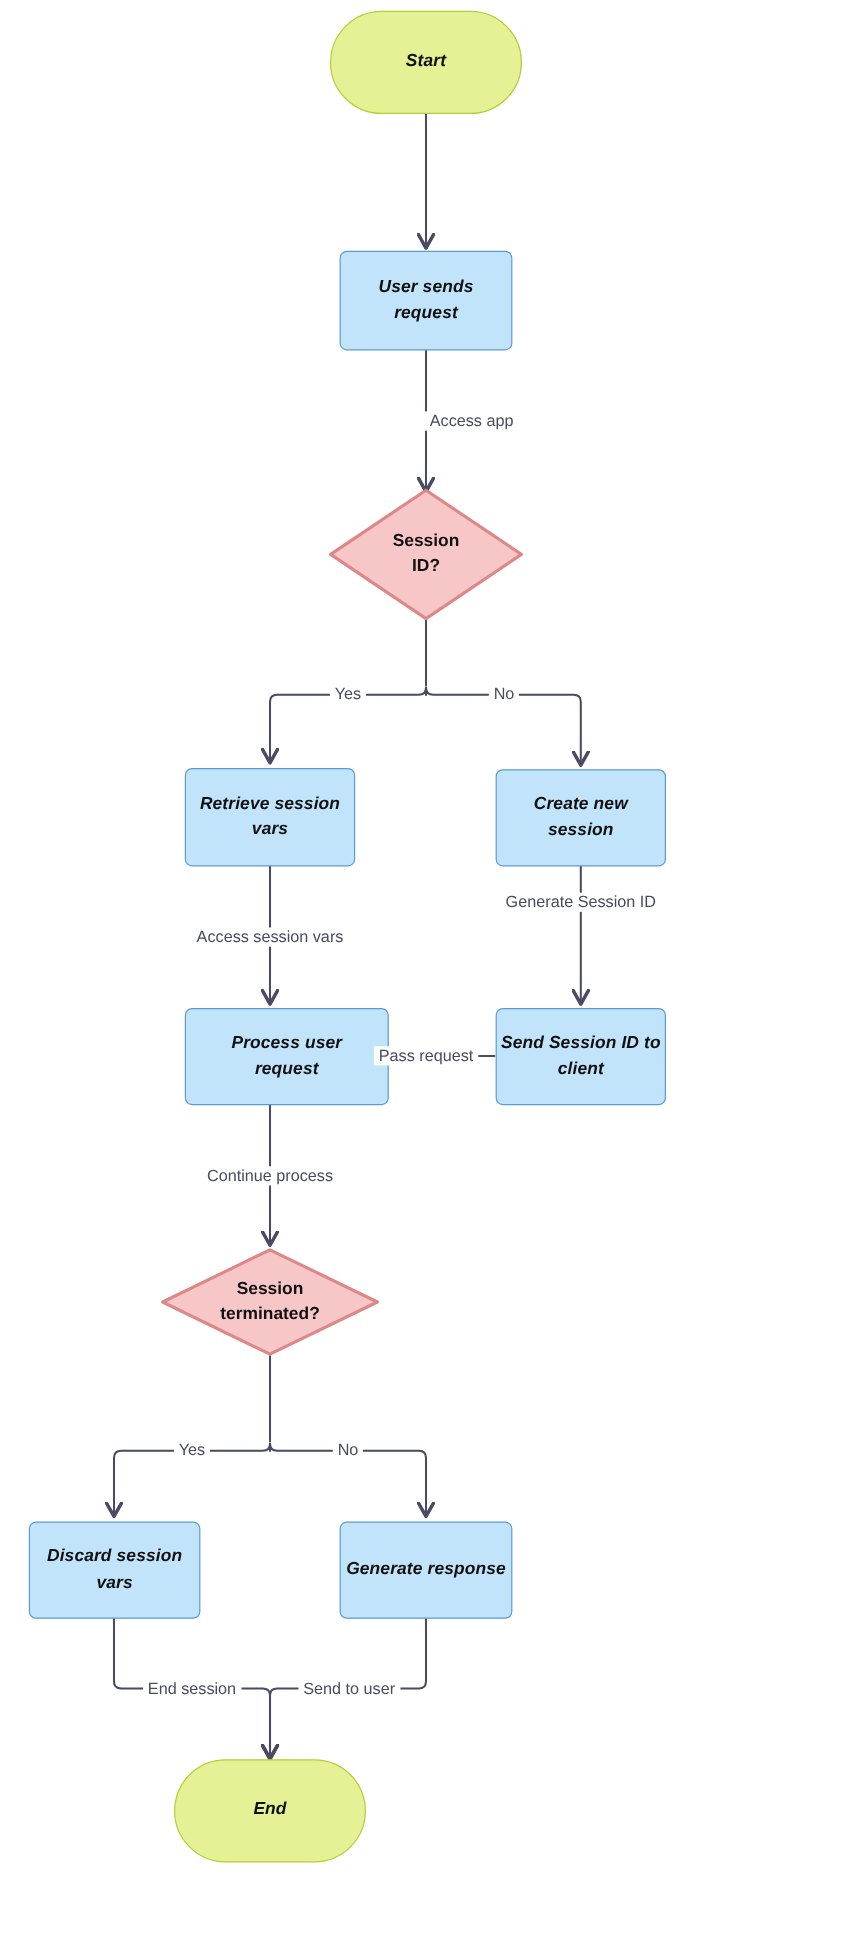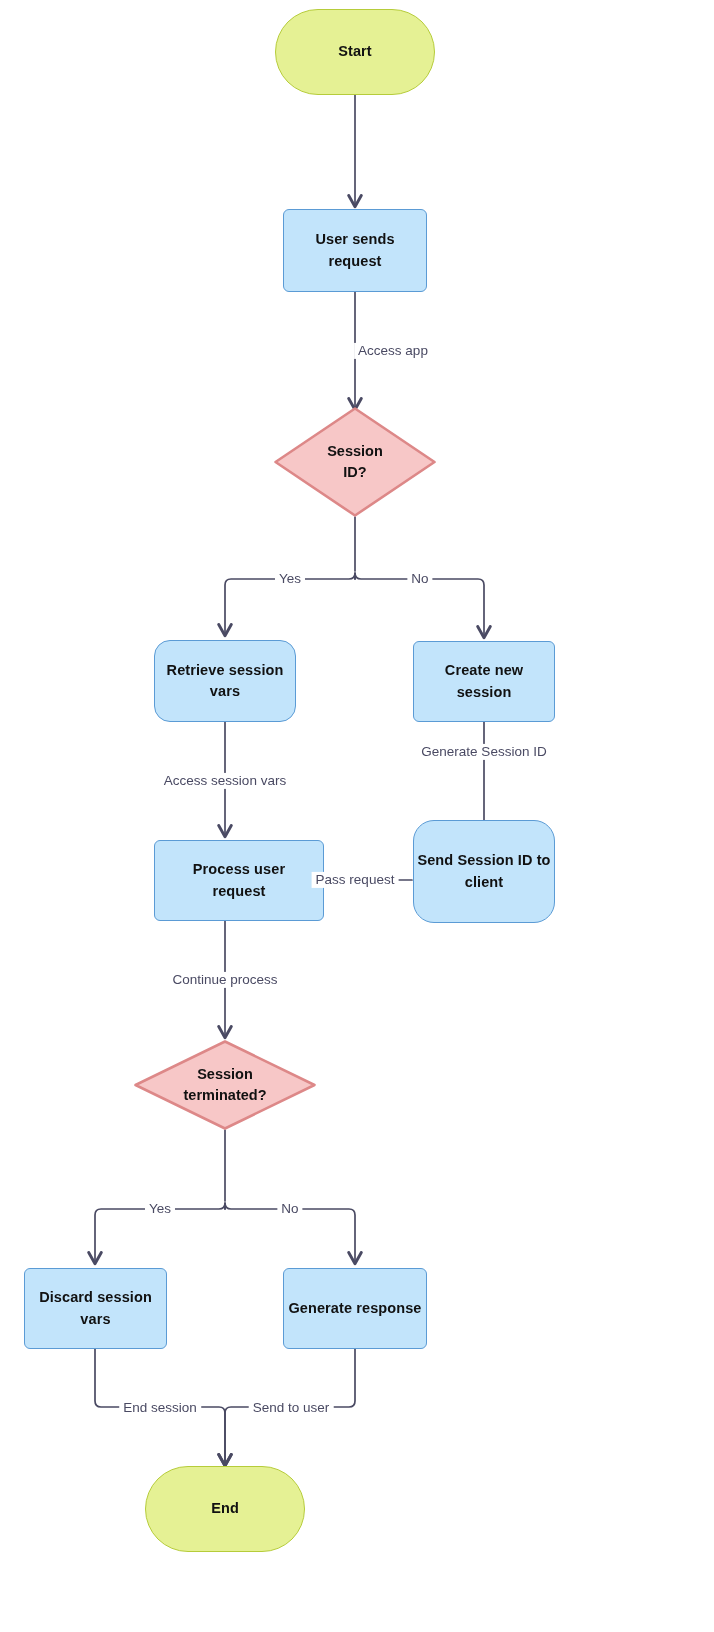--- a/index.html
+++ b/index.html
@@ -34,20 +34,21 @@
     box-sizing: border-box;
     display: flex;
     align-items: center;
     justify-content: center;
     text-align: center;
     color: #111111;
     font-size: 14.5px;
     font-weight: 700;
     line-height: 1.45;
     letter-spacing: 0.1px;
+    font-style: italic;
   }
   .node-process {
     background: #c2e4fb;
     border: 1.6px solid #5b9bd5;
     border-radius: 6px;
   }
   .node-terminator {
     background: #e5f194;
     border: 1.8px solid #b6cc3a;
     border-radius: 48px;
@@ -146,42 +147,42 @@
   <div class="node-decision-wrap" style="left:273px; top:406px; width:164px; height:112px;">
     <svg class="node-decision-shape" viewBox="0 0 164 112" preserveAspectRatio="none">
       <polygon points="82,2.5 161.5,56 82,109.5 2.5,56" fill="#f7c7c7" stroke="#dd8888" stroke-width="2.6" stroke-linejoin="round"></polygon>
     </svg>
     <span class="node-decision-label">
       <span class="node-line">Session</span>
       <span class="node-line">ID?</span>
     </span>
   </div>
 
-  <div class="node node-process" style="left:154px; top:640px; width:142px; height:82px;border-radius:16px;">
+  <div class="node node-process" style="left:154px; top:640px; width:142px; height:82px;">
     <span>
       <span class="node-line">Retrieve session</span>
       <span class="node-line">vars</span>
     </span>
   </div>
 
   <div class="node node-process" style="left:413px; top:641px; width:142px; height:81px;">
     <span>
       <span class="node-line">Create new</span>
       <span class="node-line">session</span>
     </span>
   </div>
 
   <div class="node node-process" style="left:154px; top:840px; width:170px; height:81px;">
     <span>
       <span class="node-line">Process user</span>
       <span class="node-line">request</span>
     </span>
   </div>
 
-  <div class="node node-process" style="left:413px; top:820px; width:142px; height:103px;border-radius:21px;">
+  <div class="node node-process" style="left:413px; top:840px; width:142px; height:81px;">
     <span>
       <span class="node-line">Send Session ID to</span>
       <span class="node-line">client</span>
     </span>
   </div>
 
   <div class="node-decision-wrap" style="left:133px; top:1039px; width:184px; height:92px;">
     <svg class="node-decision-shape" viewBox="0 0 184 92" preserveAspectRatio="none">
       <polygon points="92,2.5 181.5,46 92,89.5 2.5,46" fill="#f7c7c7" stroke="#dd8888" stroke-width="2.6" stroke-linejoin="round"></polygon>
     </svg>

